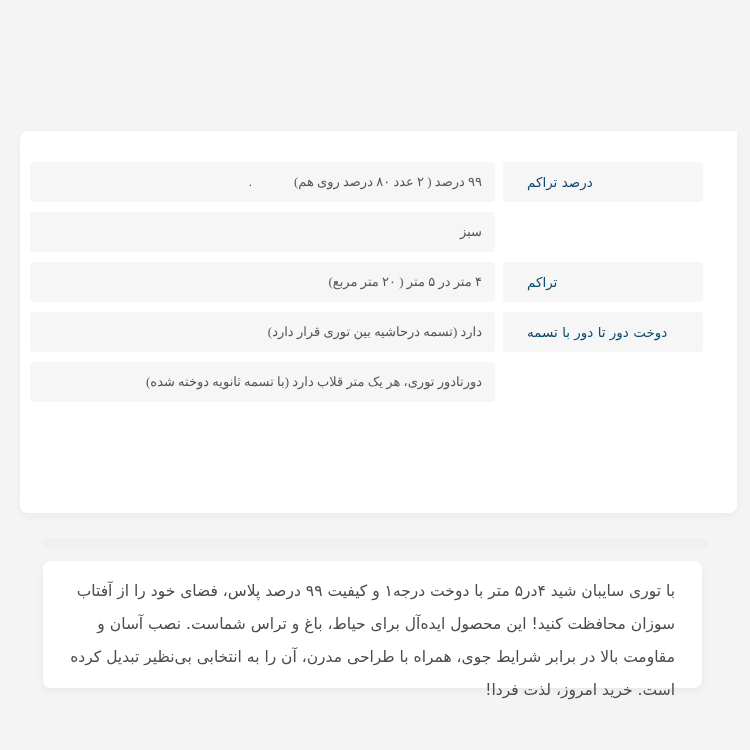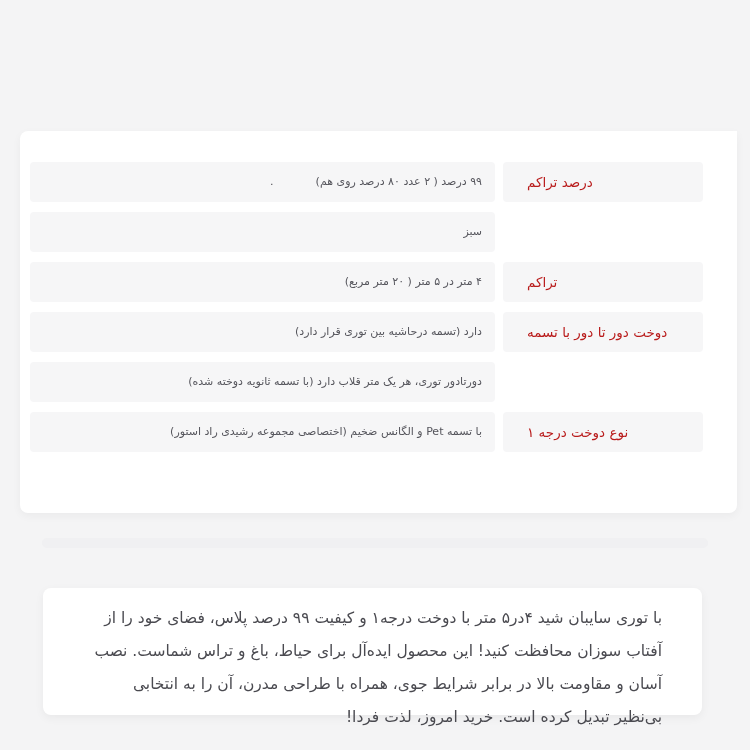--- a/index.html
+++ b/index.html
@@ -55,37 +55,38 @@
   .spec-row:last-child { margin-bottom: 0; }
   .spec-value {
     width: 465px;
     height: 40px;
     background: #f6f6f7;
     border-radius: 4px;
     direction: rtl;
     text-align: right;
     box-sizing: border-box;
     padding: 0 13px;
-    font-size: 11px;
+    font-size: 13px;
     color: #55555c;
     line-height: 40px;
     white-space: nowrap;
+    font-family: Liberation Serif, serif;
   }
   .spec-gap { width: 8px; flex: none; }
   .spec-label {
     width: 200px;
     height: 40px;
     background: #f6f6f7;
     border-radius: 4px;
     direction: rtl;
     text-align: left;
     box-sizing: border-box;
     padding: 0 10px 0 24px;
     font-size: 13.5px;
-    color: #b91c1c;
+    color: #0c4a6e;
     line-height: 40px;
     white-space: nowrap;
   }
   .value-suffix {
     display: inline-block;
     margin-inline-start: 42px;
   }
   
   .between-bar {
     position: absolute;
@@ -94,28 +95,28 @@
     width: 666px;
     height: 10px;
     background: #ececee;
     border-radius: 5px;
     opacity: 0.55;
   }
   
   .desc-card {
     position: absolute;
     left: 43px;
-    top: 588px;
+    top: 561px;
     width: 659px;
     height: 127px;
     background: #ffffff;
     border-radius: 8px;
     box-shadow: 0 3px 10px rgba(0,0,0,0.05);
     box-sizing: border-box;
-    padding: 14px 40px;
+    padding: 14px 27px;
   }
   .desc-text {
     direction: rtl;
     text-align: right;
     font-size: 15.5px;
     line-height: 33px;
     color: #4a4a50;
   }
 </style>
 </head>
@@ -148,25 +149,20 @@
       <div class="spec-value">دارد (تسمه درحاشیه بین توری قرار دارد)</div>
       <div class="spec-gap"></div>
       <div class="spec-label">دوخت دور تا دور با تسمه</div>
     </div>
 
     <div class="spec-row">
       <div class="spec-value">دورتادور توری، هر یک متر قلاب دارد (با تسمه ثانویه دوخته شده)</div>
       <div class="spec-gap"></div>
     </div>
 
-    <div class="spec-row">
-      <div class="spec-value">با تسمه Pet و الگانس ضخیم (اختصاصی مجموعه رشیدی راد استور)</div>
-      <div class="spec-gap"></div>
-      <div class="spec-label">نوع دوخت درجه ۱</div>
-    </div>
 
   </div>
 
   <div class="between-bar"></div>
 
   <div class="desc-card">
     <div class="desc-text">با توری سایبان شید ۴در۵ متر با دوخت درجه۱ و کیفیت ۹۹ درصد پلاس، فضای خود را از آفتاب سوزان محافظت کنید! این محصول ایده‌آل برای حیاط، باغ و تراس شماست. نصب آسان و مقاومت بالا در برابر شرایط جوی، همراه با طراحی مدرن، آن را به انتخابی بی‌نظیر تبدیل کرده است. خرید امروز، لذت فردا!</div>
   </div>
 
 </div>

